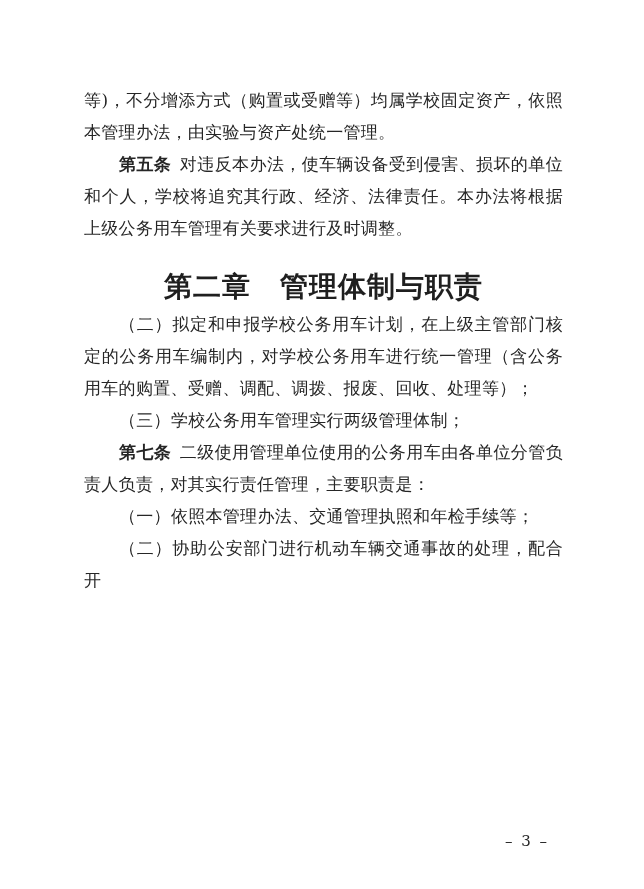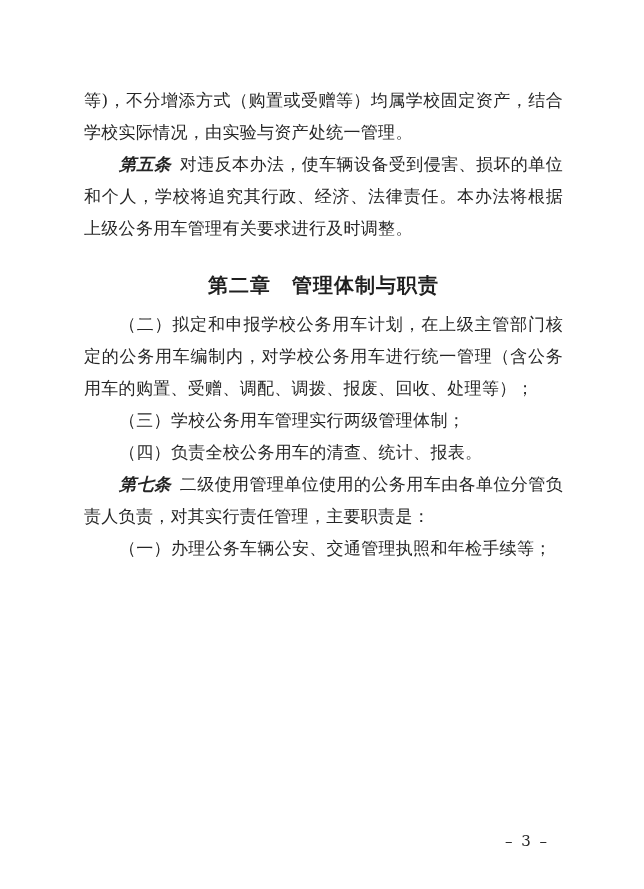--- a/index.html
+++ b/index.html
@@ -31,28 +31,27 @@
     letter-spacing: 0.3px;
     word-break: break-all;
     color: #262626;
   }
   .para.indent {
     text-indent: 35px;
   }
   .lead {
     font-weight: bold;
     margin-right: 0.5em;
-    font-style: italic;
   }
   .chapter-heading {
     margin: 27px 0 5px 0;
     text-align: center;
-    font-family: Liberation Mono, monospace;
+    font-family: Liberation Sans, sans-serif;
     font-weight: bold;
-    font-size: 20px;
+    font-size: 28px;
     line-height: 32px;
     color: #1f1f1f;
     letter-spacing: 1px;
   }
   .page-number {
     position: absolute;
     top: 831px;
     left: 505px;
     font-size: 15px;
     line-height: 20px;
@@ -60,35 +59,35 @@
     letter-spacing: 2px;
     font-family: "DejaVu Serif", "Liberation Serif", serif;
   }
 </style>
 </head>
 <body>
 
 <div class="page">
   <div class="content">
 
-    <p class="para"><span>等)，不分增添方式（购置或受赠等）均属学校固定资产，结合学校实际情况，由实验与资产处统一管理。</span></p>
+    <p class="para"><span>等)，不分增添方式（购置或受赠等）均属学校固定资产，依照本管理办法，由实验与资产处统一管理。</span></p>
 
     <p class="para indent"><span class="lead">第五条</span><span>对违反本办法，使车辆设备受到侵害、损坏的单位和个人，学校将追究其行政、经济、法律责任。本办法将根据上级公务用车管理有关要求进行及时调整。</span></p>
 
     <h2 class="chapter-heading">第二章　管理体制与职责</h2>
 
 
 
     <p class="para indent"><span>（二）拟定和申报学校公务用车计划，在上级主管部门核定的公务用车编制内，对学校公务用车进行统一管理（含公务用车的购置、受赠、调配、调拨、报废、回收、处理等）；</span></p>
 
     <p class="para indent"><span>（三）学校公务用车管理实行两级管理体制；</span></p>
 
-    <p class="para indent"><span>（四）负责全校公务用车的清查、统计、报表。</span></p>
 
     <p class="para indent"><span class="lead">第七条</span><span>二级使用管理单位使用的公务用车由各单位分管负责人负责，对其实行责任管理，主要职责是：</span></p>
 
-    <p class="para indent"><span>（一）办理公务车辆公安、交通管理执照和年检手续等；</span></p>
+    <p class="para indent"><span>（一）依照本管理办法、交通管理执照和年检手续等；</span></p>
 
+    <p class="para indent"><span>（二）协助公安部门进行机动车辆交通事故的处理，配合开</span></p>
 
   </div>
 
   <div class="page-number">– 3 –</div>
 </div>
 
 </body></html>

